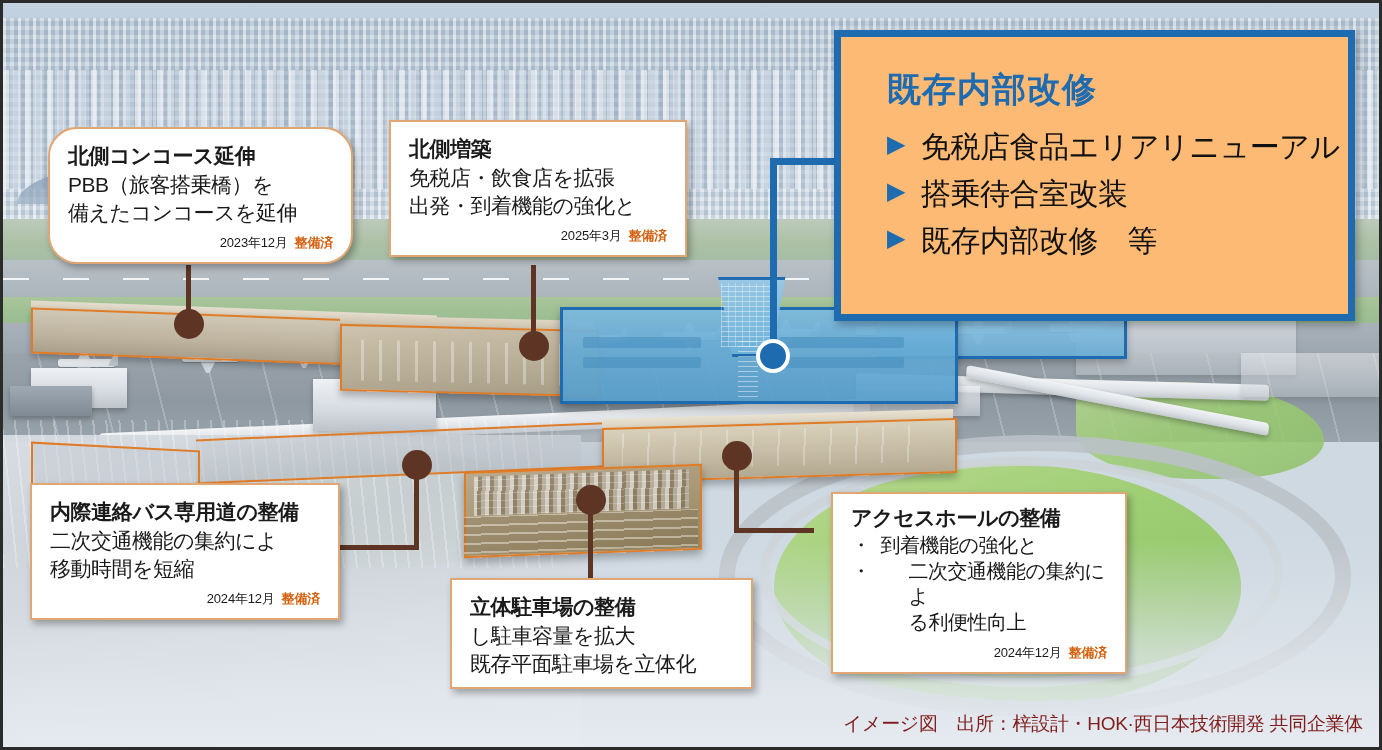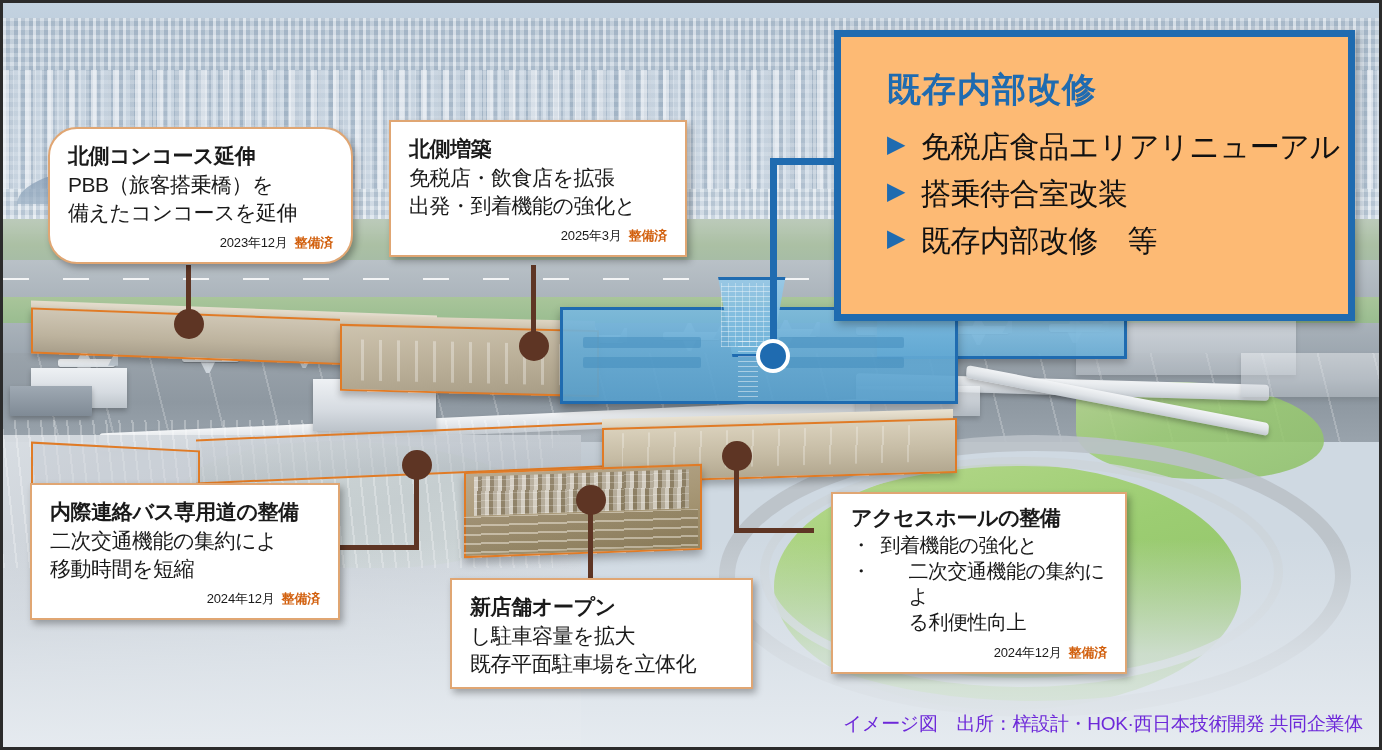--- a/index.html
+++ b/index.html
@@ -350,21 +350,21 @@
     color:#111;
     white-space:nowrap;
   }
   .bluepanel .bp-item .tri{
     color:#1F6BB0;font-size:24px;line-height:1.45;flex:0 0 auto;
   }
 
   
   .caption{
     position:absolute;right:16px;bottom:10px;
-    font-size:19px;color:#6d28d9;letter-spacing:-.3px;
+    font-size:19px;color:#7f1d1d;letter-spacing:-.3px;
     white-space:nowrap;
   }
 </style>
 </head>
 <body>
 
 <div id="stage">
 
   <div class="photo">
     <div class="sky"></div>
@@ -531,21 +531,21 @@
   <div class="callout" style="left:27px;top:480px;width:310px;">
     <div class="ttl">内際連絡バス専用道の整備</div>
     <div class="ln">二次交通機能の集約によ</div>
     <div class="ln">移動時間を短縮</div>
     <div class="stat">
       <span>2024年12月</span><span class="done">整備済</span>
     </div>
   </div>
 
   <div class="callout" style="left:447px;top:575px;width:303px;">
-    <div class="ttl">新店舗オープン</div>
+    <div class="ttl">立体駐車場の整備</div>
     <div class="ln">し駐車容量を拡大</div>
     <div class="ln">既存平面駐車場を立体化</div>
   </div>
 
   <div class="callout" style="left:828px;top:489px;width:296px;padding-top:11px;">
     <div class="ttl">アクセスホールの整備</div>
     <div class="bul">
       <span class="mk">・</span>
       <span>到着機能の強化と</span>
     </div>

